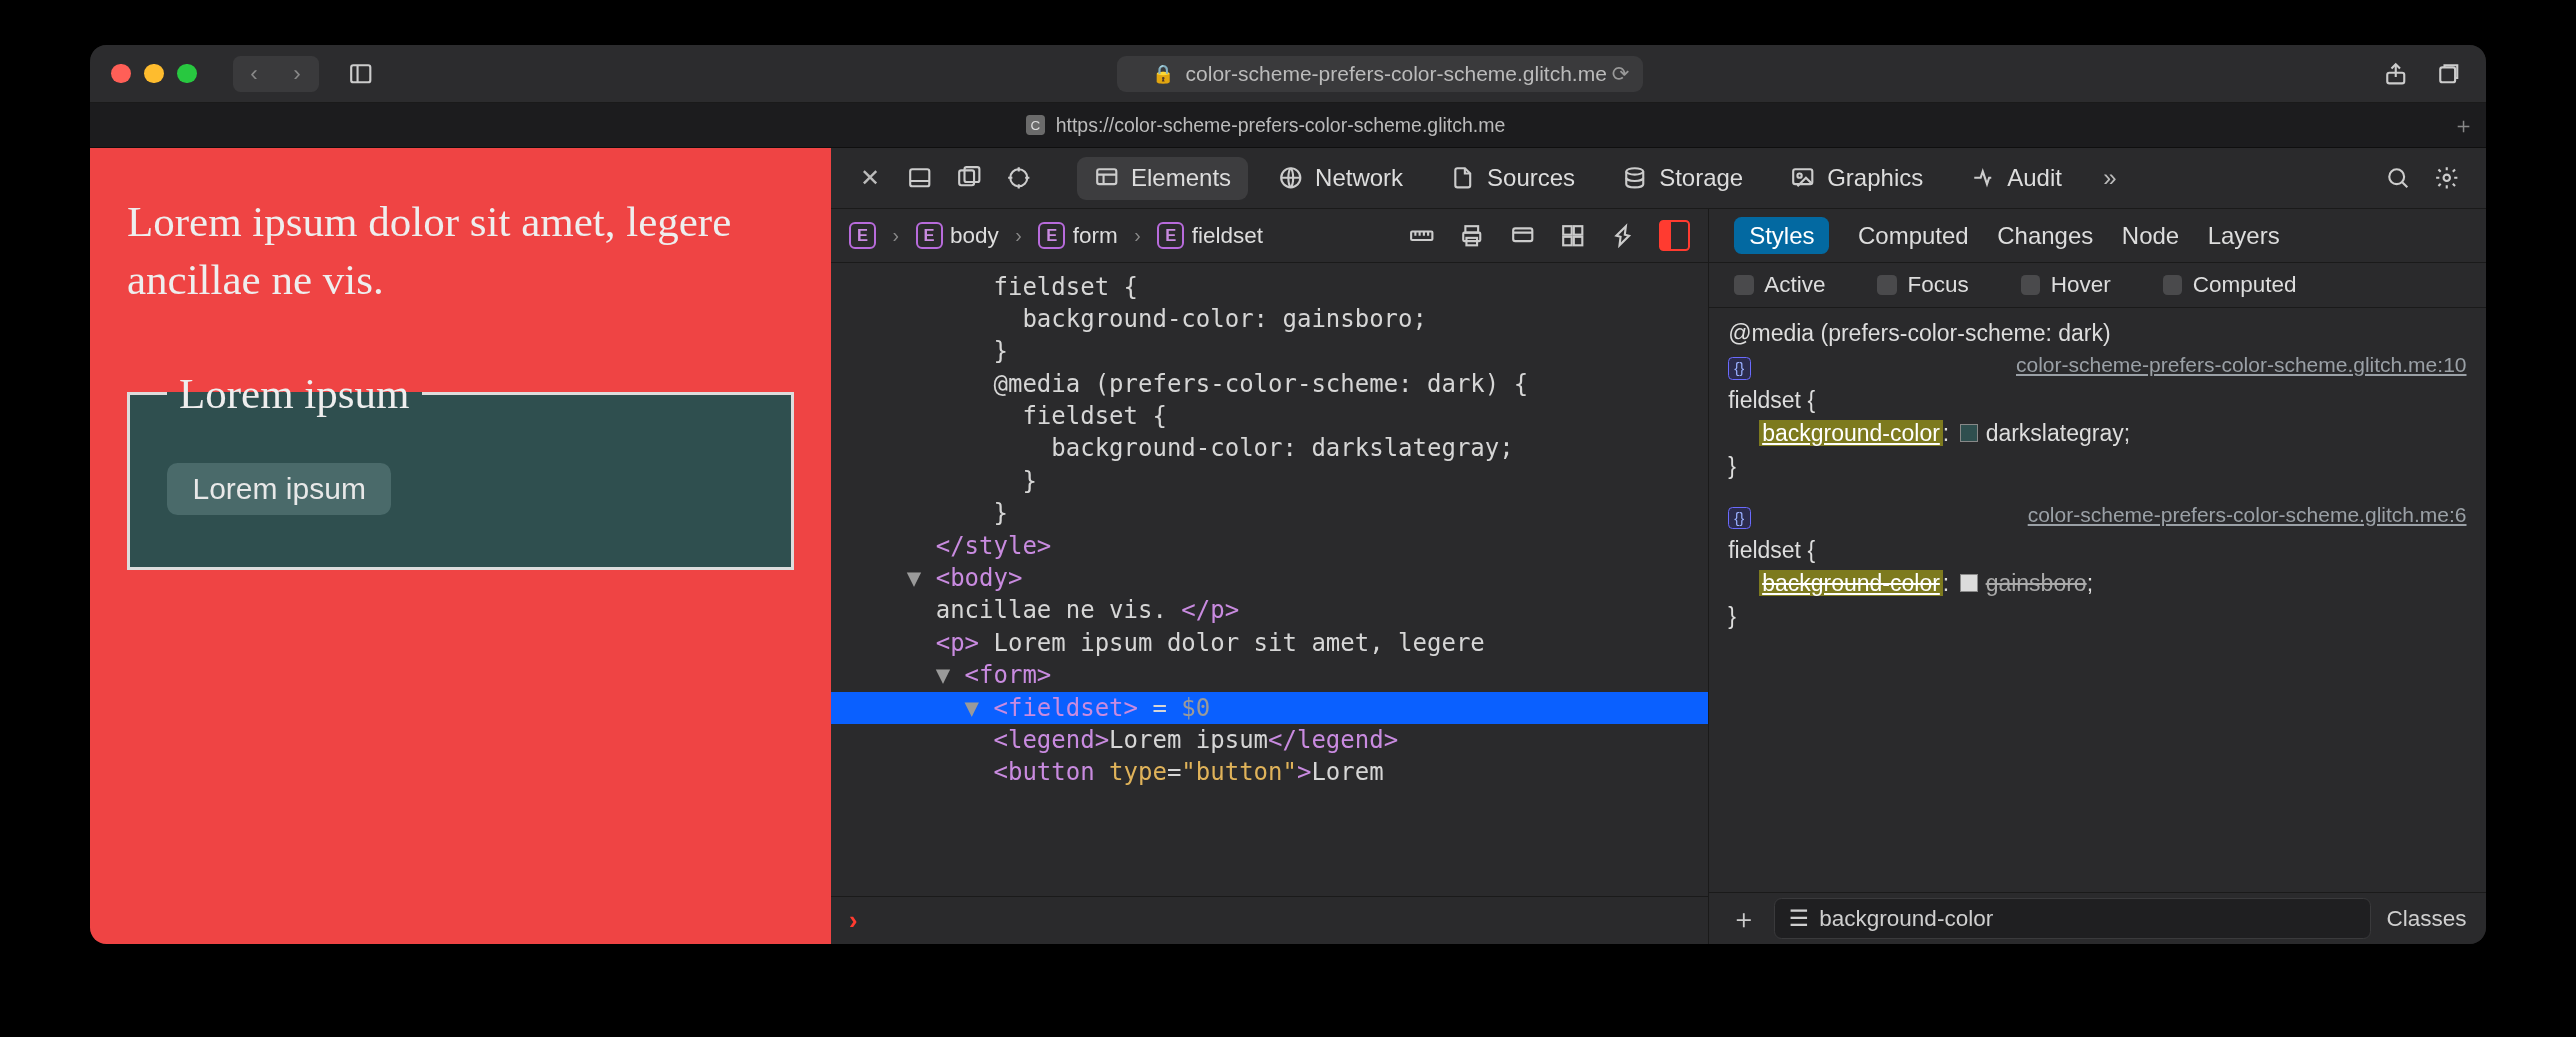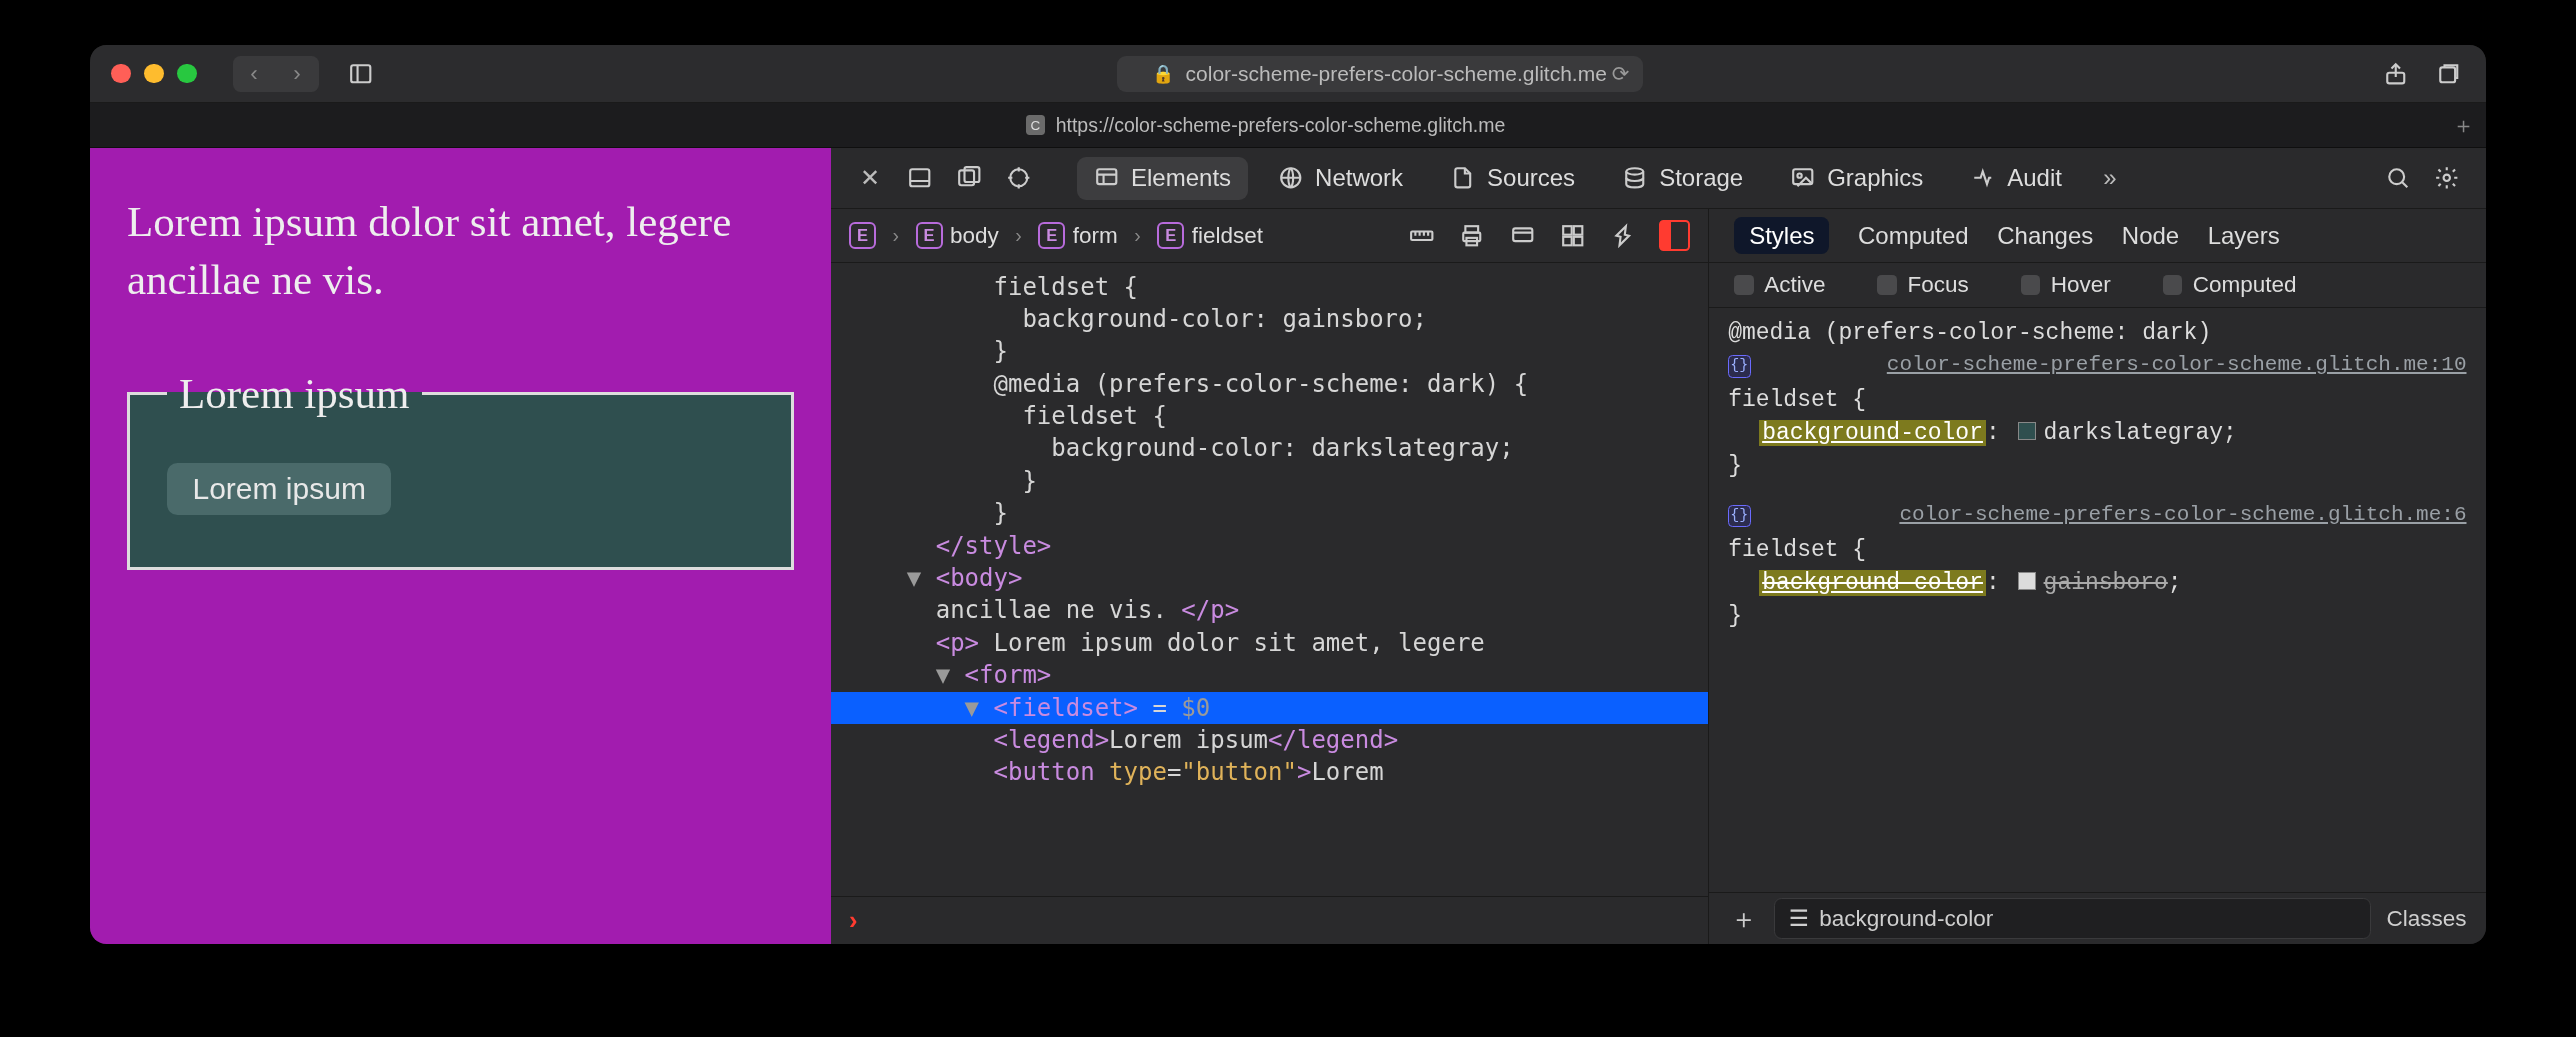--- a/index.html
+++ b/index.html
@@ -28,21 +28,21 @@
 
   
   .tabstrip{ height:45px; background:#1c1c1e; display:flex; align-items:center; color:#bbb; font-size:19.5px; border-bottom:0.7px solid #0f0f0f; }
   .tabstrip .tab{ flex:1; display:flex; align-items:center; justify-content:center; gap:10.5px;}
   .tabstrip .favicon{ width:19.5px;height:19.5px; background:#6b6b6b; border-radius:3.7px; display:flex;align-items:center;justify-content:center; font-size:13.5px; color:#ddd;}
   .tabstrip .plus{ width:45px; text-align:center; color:#888; font-size:22.5px;}
 
   
   .body{ flex:1; display:flex; min-height:0; }
 
-  .page{ width:741px; background:#a21caf; color:#eee; padding:45px 37px; font-family: Georgia, 'Times New Roman', serif; }
+  .page{ width:741px; background:#ef4444; color:#eee; padding:45px 37px; font-family: Georgia, 'Times New Roman', serif; }
   .page p{ font-size:43px; line-height:1.35; }
   .page fieldset{ margin-top:60px; border:3px solid #ddd; background:#2f4f4f; padding:30px 37px 52px; }
   .page legend{ font-size:43px; padding:0 12px; color:#eee; }
   .page button{ margin-top:15px; font-size:30px; padding:9px 25.5px; border-radius:10.5px; border:none; background:#4a6a6a; color:#e8e8e8; }
 
   .devtools{ flex:1; display:flex; flex-direction:column; background:#2a2a2c; color:#ddd; min-width:0; }
 
   .dt-tabs{ height:61px; display:flex; align-items:center; gap:13.5px; padding:0 21px; border-bottom:0.7px solid #1a1a1a; color:#ddd; font-size:24px;}
   .dt-tabs .iconbtn{ width:36px; height:36px; display:flex;align-items:center;justify-content:center; color:#bbb;}
   .dt-tabs .sep{ width:13.5px;}
@@ -70,26 +70,26 @@
   .av{ color:#e0b35a;}
   .tx{ color:#d6d6d6;}
   .cm{ color:#9a9a9a;}
   .tri{ color:#9a9a9a;}
 
   .console{ height:48px; border-top:0.7px solid #1a1a1a; display:flex; align-items:center; padding:0 18px;}
   .console .prompt{ color:#ff3b30; font-size:25.5px; font-weight:700;}
 
   .stylescol{ flex:0.94; display:flex; flex-direction:column; min-width:0;}
   .styletabs{ height:54px; display:flex; align-items:center; gap:28.5px; padding:0 25.5px; border-bottom:0.7px solid #1a1a1a; font-size:24px; color:#ddd;}
-  .stylepill{ background:#0f172a; color:#fff; padding:4.5px 15px; border-radius:7.5px;}
+  .stylepill{ background:#0369a1; color:#fff; padding:4.5px 15px; border-radius:7.5px;}
   .pseudorow{ height:45px; display:flex; align-items:center; gap:52px; padding:0 25.5px; border-bottom:0.7px solid #1a1a1a; font-size:22.5px; color:#ddd;}
   .pseudo{ display:flex; align-items:center; gap:10.5px;}
   .fcb{ width:19.5px;height:19.5px; background:#4a4a4c; border-radius:4.5px;}
 
-  .rules{ flex:1; overflow:auto; font-family: Liberation Mono, monospace; font-size:23px; line-height:1.45; padding:9px 19.5px;}
+  .rules{ flex:1; overflow:auto; font-family: Liberation Sans, sans-serif; font-size:23px; line-height:1.45; padding:9px 19.5px;}
   .rule .src{ float:right; color:#9aa0a6; text-decoration:underline; font-size:21px;}
   .rule .selline{ color:#ddd; }
   .rule .brace{ color:#ddd;}
   .rule .prop{ margin-left:31px;}
   .rule .propname{ background:#7d7a1e; color:#fff; padding:0 3px; text-decoration:underline;}
   .rule .propname.ov{ text-decoration:line-through underline;}
   .swatch{ display:inline-block; width:18px;height:18px; border:1.5px solid #888; vertical-align:middle; margin:0 7.5px 3px 4.5px;}
   .struck{ text-decoration:line-through; color:#aaa;}
   .jumpicon{ display:inline-flex; width:22.5px;height:22.5px; background:#2c2c4e; border:1.5px solid #6b6bff; border-radius:4.5px; align-items:center;justify-content:center; font-size:15px;color:#9bb0ff; margin-right:10.5px; vertical-align:middle;}
   .mediahdr{ color:#ddd;}

